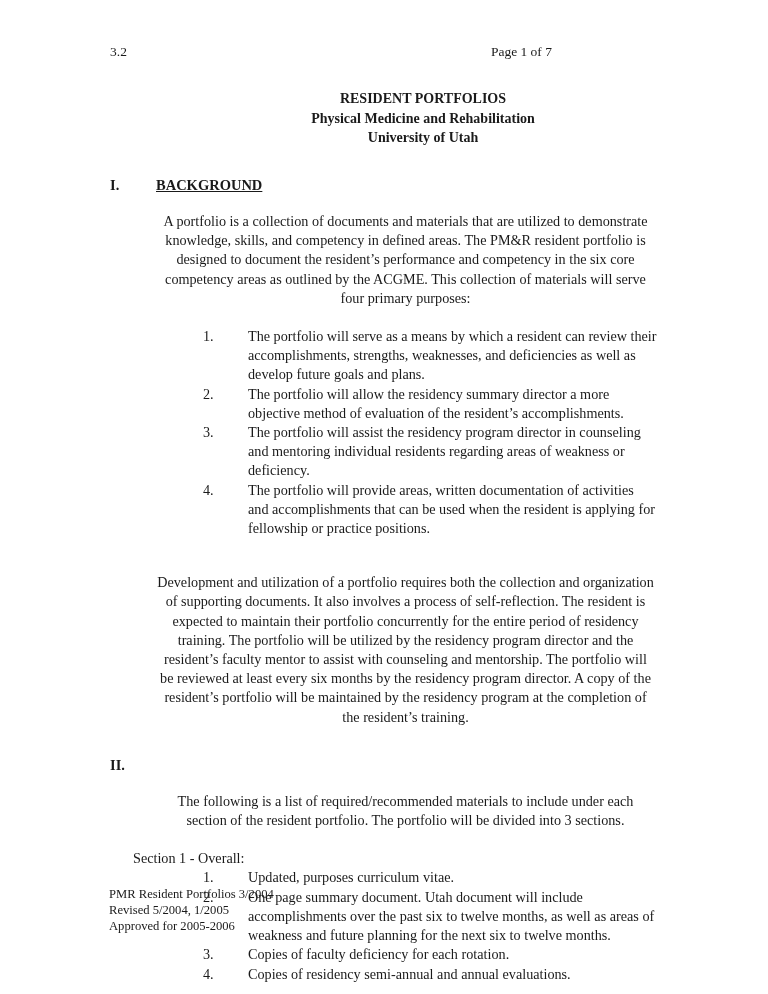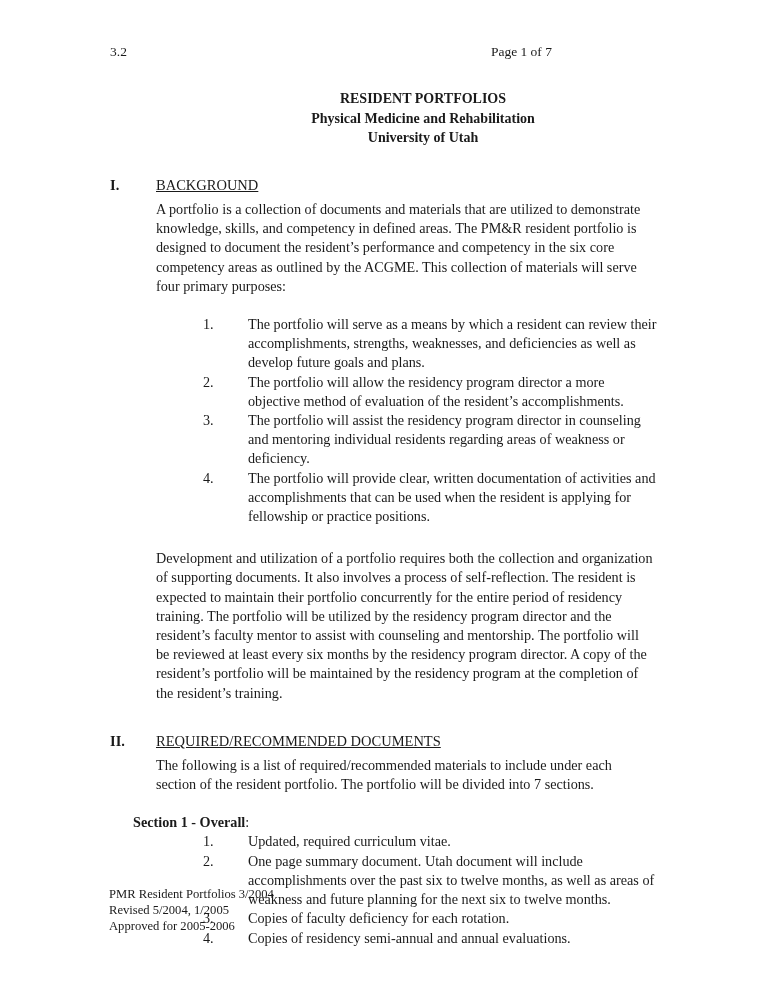--- a/index.html
+++ b/index.html
@@ -71,34 +71,34 @@
     left: 0;
     top: 0;
     font-weight: bold;
     font-size: 14.5px;
     line-height: 21px;
   }
   .section-title {
     position: absolute;
     left: 46px;
     top: 0;
-    font-weight: normal;
+    font-weight: bold;
     font-size: 14.5px;
     line-height: 21px;
     text-decoration: underline;
     white-space: nowrap;
   }
 
   
   .para {
-    margin: 4px 0 0 46px;
+    margin: 16px 0 0 46px;
     padding-right: 113px;
     font-size: 14.2px;
     line-height: 19.2px;
-    text-align: left;
+    text-align: center;
   }
   .gap-md { height: 19px; }
   .gap-lg { height: 28px; }
 
   
   .numlist {
     margin: 0;
     padding: 0;
     list-style: none;
   }
@@ -118,21 +118,21 @@
     line-height: 19.2px;
   }
 
   
   .subsection-label {
     margin-left: 23px;
     font-size: 14.2px;
     line-height: 19.2px;
   }
   .subsection-label b {
-    font-weight: bold;
+    font-weight: normal;
   }
 
   
   .footer {
     position: absolute;
     left: 109px;
     top: 886px;
     font-size: 12.6px;
     line-height: 16.2px;
   }
@@ -165,54 +165,53 @@
 
       <div class="gap-md"></div>
 
       <ol class="numlist">
         <li>
           <span class="num">1.</span>
           <span>The portfolio will serve as a means by which a resident can review their accomplishments, strengths, weaknesses, and deficiencies as well as develop future goals and plans.</span>
         </li>
         <li>
           <span class="num">2.</span>
-          <span>The portfolio will allow the residency program director a more objective method of evaluation of the resident’s accomplishments.</span>
+          <span>The portfolio will allow the residency summary director a more objective method of evaluation of the resident’s accomplishments.</span>
         </li>
         <li>
           <span class="num">3.</span>
           <span>The portfolio will assist the residency program director in counseling and mentoring individual residents regarding areas of weakness or deficiency.</span>
         </li>
         <li>
           <span class="num">4.</span>
-          <span>The portfolio will provide clear, written documentation of activities and accomplishments that can be used when the resident is applying for fellowship or practice positions.</span>
+          <span>The portfolio will provide areas, written documentation of activities and accomplishments that can be used when the resident is applying for fellowship or practice positions.</span>
         </li>
       </ol>
 
       <div class="gap-md"></div>
 
       <p class="para">Development and utilization of a portfolio requires both the collection and organization of supporting documents.  It also involves a process of self-reflection.  The resident is expected to maintain their portfolio concurrently for the entire period of residency training.  The portfolio will be utilized by the residency program director and the resident’s faculty mentor to assist with counseling and mentorship.  The portfolio will be reviewed at least every six months by the residency program director.  A copy of the resident’s portfolio will be maintained by the residency program at the completion of the resident’s training.</p>
     </div>
 
     <div class="gap-lg"></div>
 
     <div class="section">
       <div class="section-head">
         <span class="roman">II.</span>
-        <span class="section-title">REQUIRED/RECOMMENDED DOCUMENTS</span>
       </div>
-      <p class="para">The following is a list of required/recommended materials to include under each section of the resident portfolio.  The portfolio will be divided into 7 sections.</p>
+      <p class="para">The following is a list of required/recommended materials to include under each section of the resident portfolio.  The portfolio will be divided into 3 sections.</p>
 
       <div class="gap-md"></div>
 
       <div class="subsection-label"><b>Section 1 - Overall</b><span>:</span></div>
 
       <ol class="numlist">
         <li>
           <span class="num">1.</span>
-          <span>Updated, required curriculum vitae.</span>
+          <span>Updated, purposes curriculum vitae.</span>
         </li>
         <li>
           <span class="num">2.</span>
           <span>One page summary document.  Utah document will include accomplishments over the past six to twelve months, as well as areas of weakness and future planning for the next six to twelve months.</span>
         </li>
         <li>
           <span class="num">3.</span>
           <span>Copies of faculty deficiency for each rotation.</span>
         </li>
         <li>

